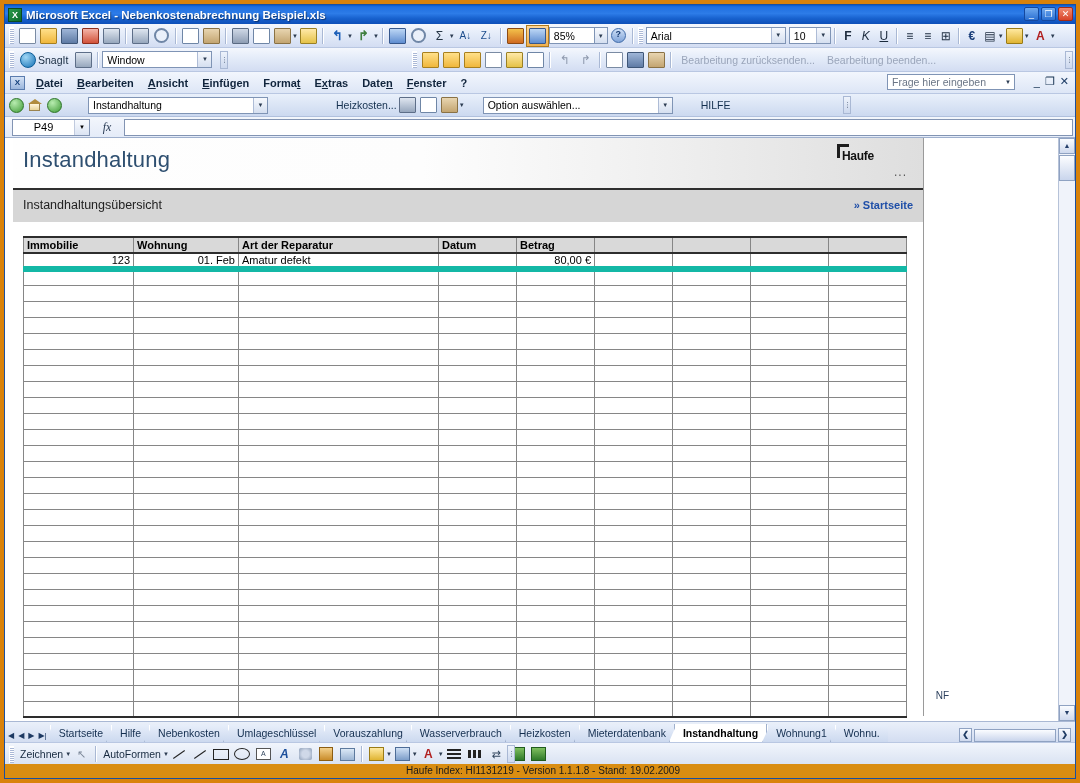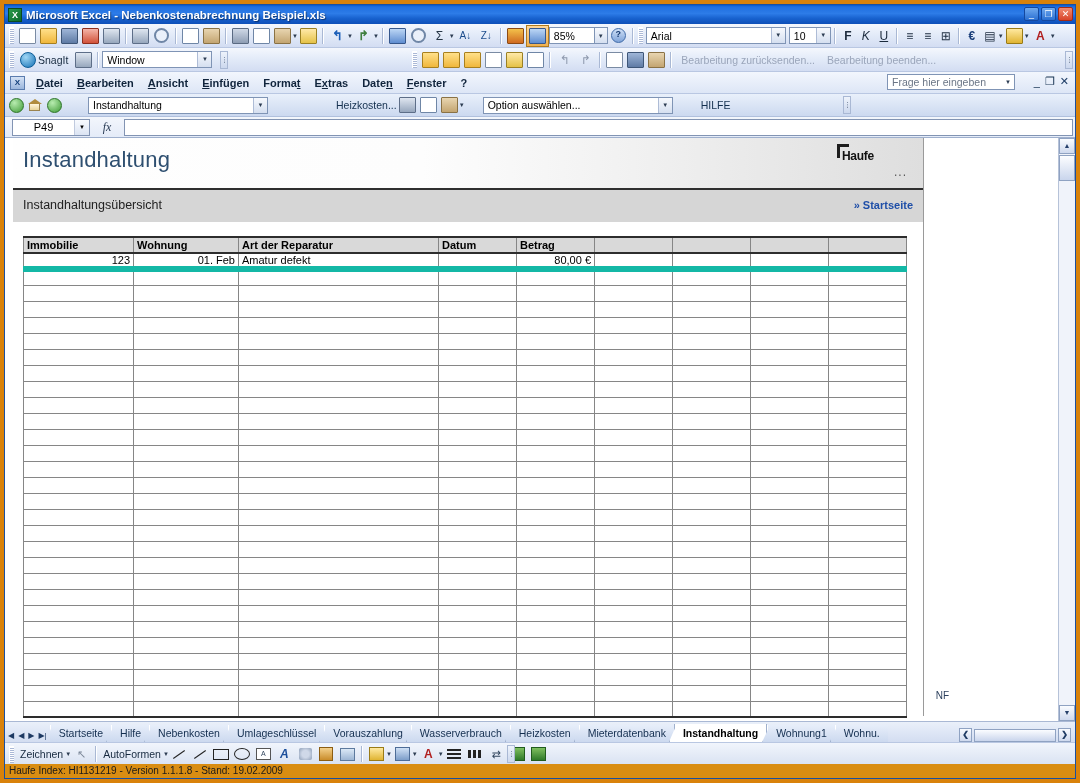--- a/index.html
+++ b/index.html
@@ -273,21 +273,21 @@
   .s-fill{width:13px;height:12px;background:linear-gradient(to bottom,#ffe9a0,#e0b432);border:1px solid #9a7b16;}
   .s-lnc{width:13px;height:12px;background:linear-gradient(to bottom,#cfe0f5,#7c9dc9);border:1px solid #4d6c97;}
   .s-fnt{font-weight:bold;color:#b01e1e;font-size:12px;}
   .s-bar{width:14px;height:10px;background:repeating-linear-gradient(to bottom,#222 0 2px,transparent 2px 4px);}
   .s-3db{width:13px;height:12px;background:linear-gradient(to bottom,#7fbf5f,#2f7a2a);border:1px solid #215c1d;}
 
   
   .statusline{
     position:absolute;left:0;bottom:0;width:1072px;height:14px;
     background:#d98d12;color:#1a1a1a;font-size:10px;line-height:14px;padding-left:4px;
-    box-sizing:border-box;overflow:hidden;
+    box-sizing:border-box;overflow:hidden;text-align:center;
   }
   .nf{position:absolute;right:126px;bottom:20px;font-size:10px;color:#2b3f5c;}
 </style>
 </head>
 <body>
 
 <div class="app">
 
   <div class="titlebar">
     <div class="xl-icon">X</div>

